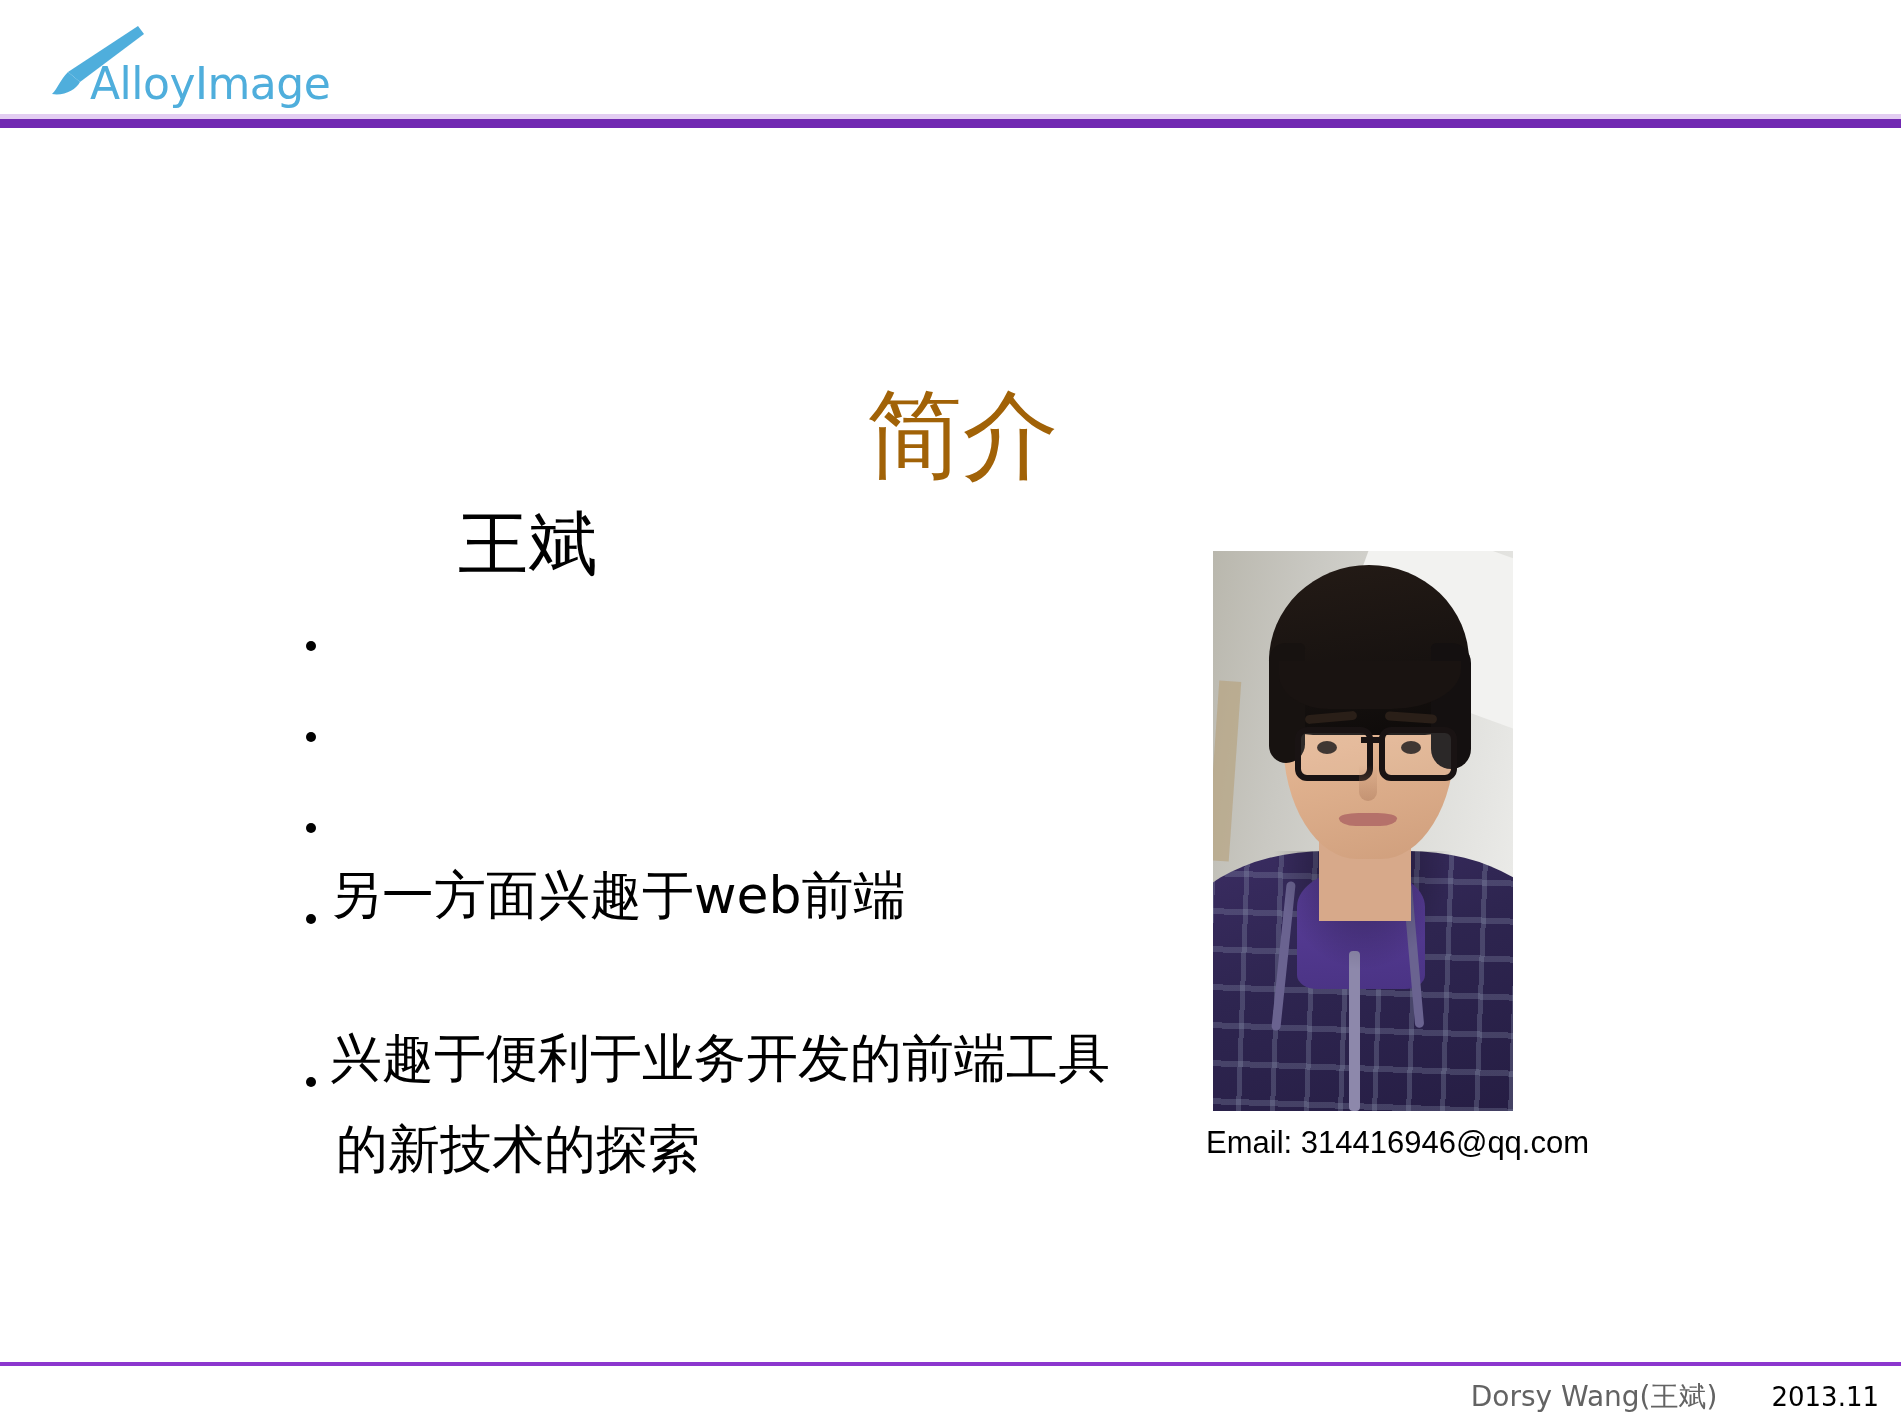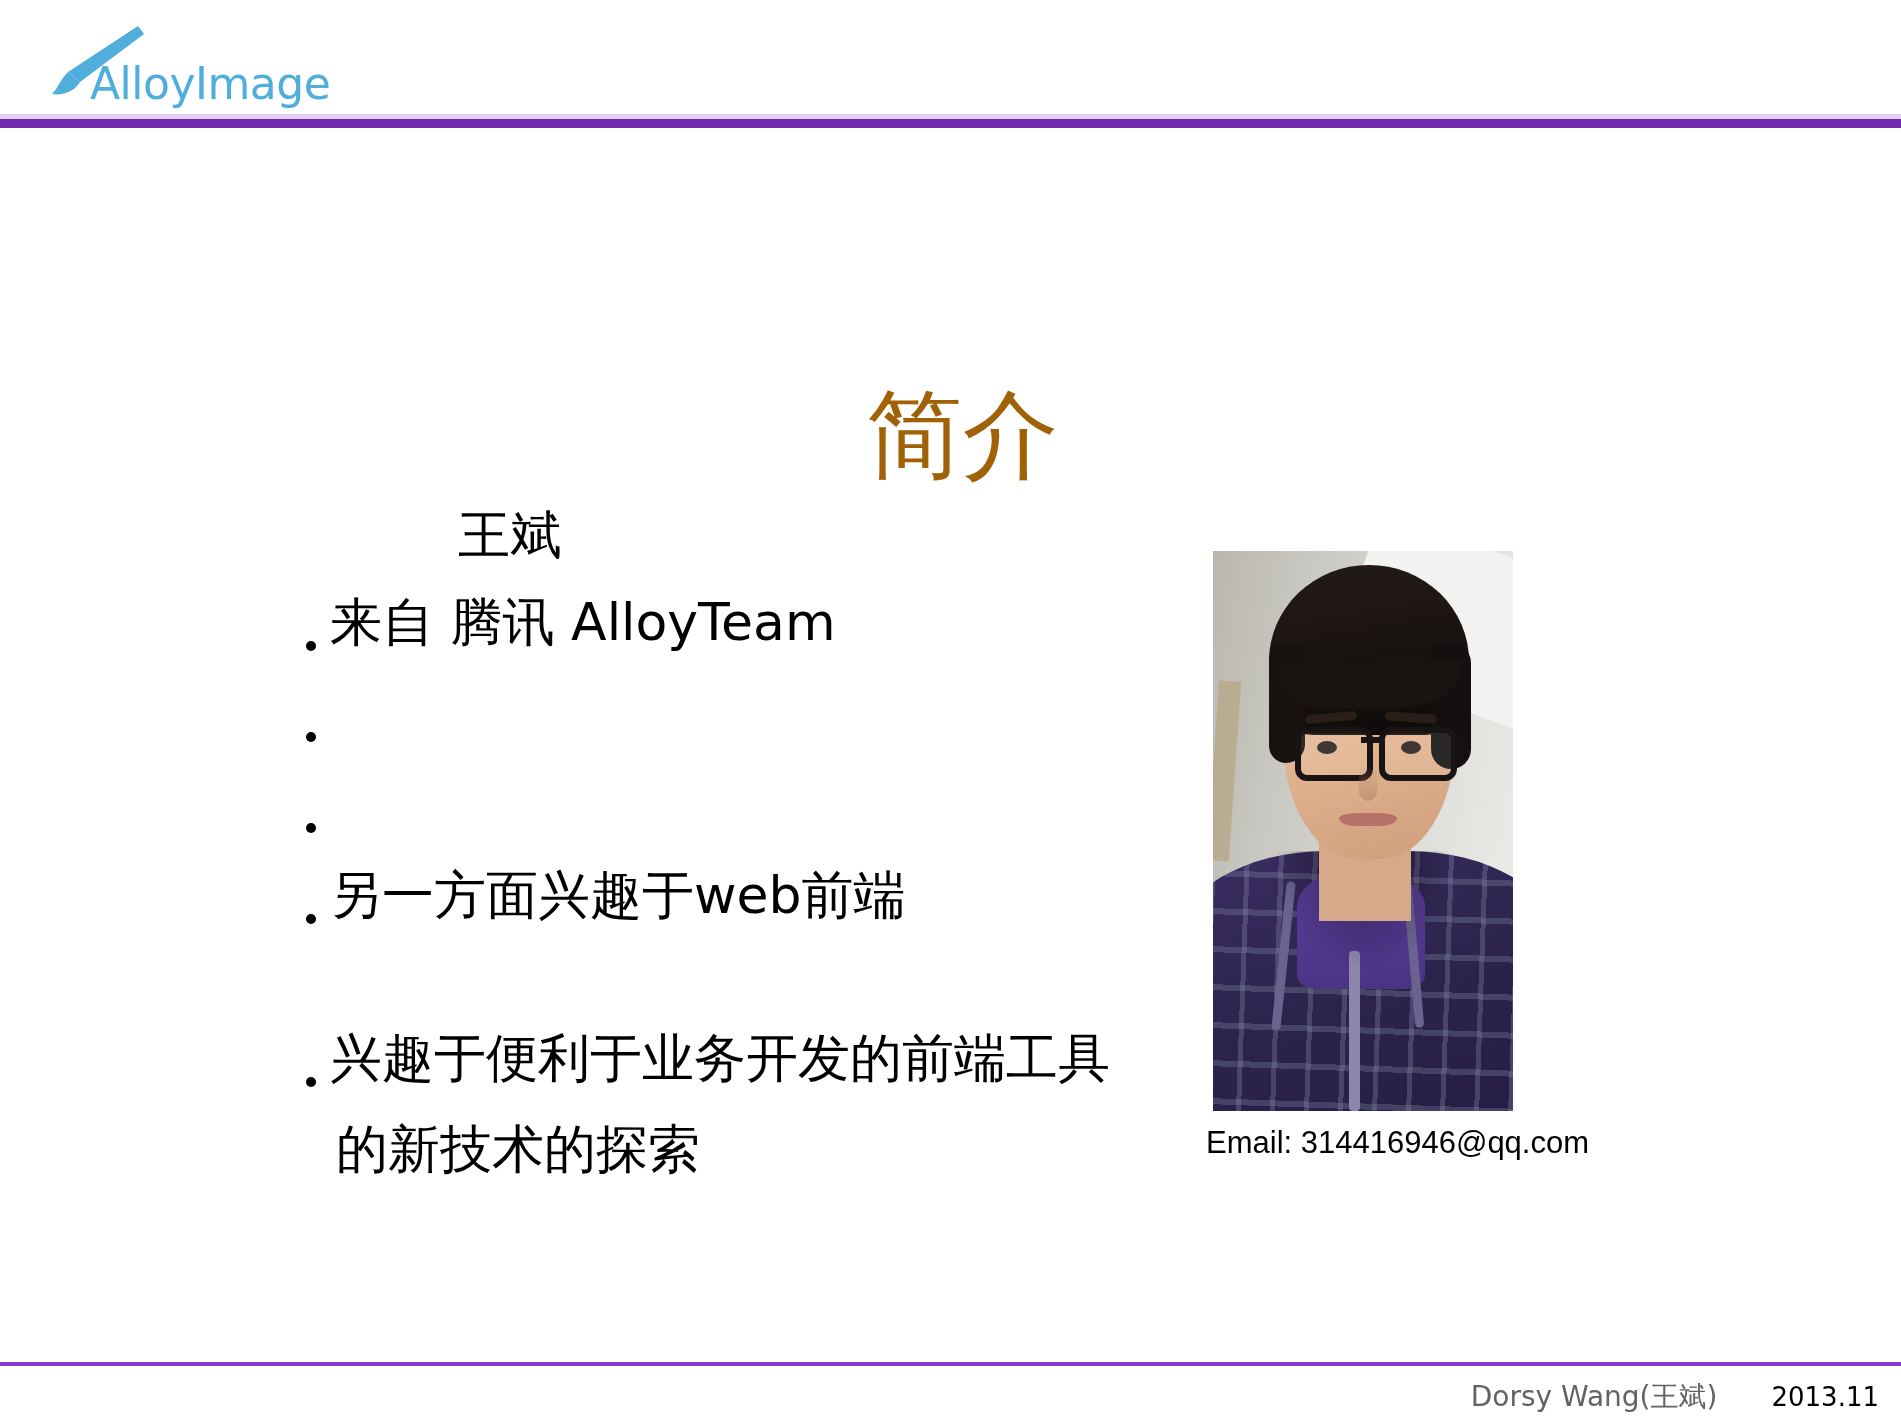--- a/index.html
+++ b/index.html
@@ -93,21 +93,21 @@
     text-align: center;
     font-size: 96px;
     line-height: 1.06;
     color: #a16207;
     font-family: "DejaVu Sans", sans-serif;
   }
   #subject-name {
     position: absolute;
     left: 458px;
     top: 508px;
-    font-size: 52px;
+    font-size: 70px;
     line-height: 1.05;
     color: #000000;
     font-family: "DejaVu Sans", sans-serif;
     white-space: nowrap;
   }
   #bullets {
     position: absolute;
     left: 300px;
     top: 593px;
     width: 880px;
@@ -405,21 +405,20 @@
   <div id="header-rule"></div>
 
   <div id="slide-title">简介</div>
 
   <div id="subject-name">王斌</div>
 
   <div id="bullets">
 
     <div class="bullet-row">
       <span class="bullet-dot"></span>
-      <span class="bullet-text">来自  腾讯 AlloyTeam</span>
     </div>
 
     <div class="bullet-row">
       <span class="bullet-dot"></span>
     </div>
 
     <div class="bullet-row">
       <span class="bullet-dot"></span>
     </div>
 

